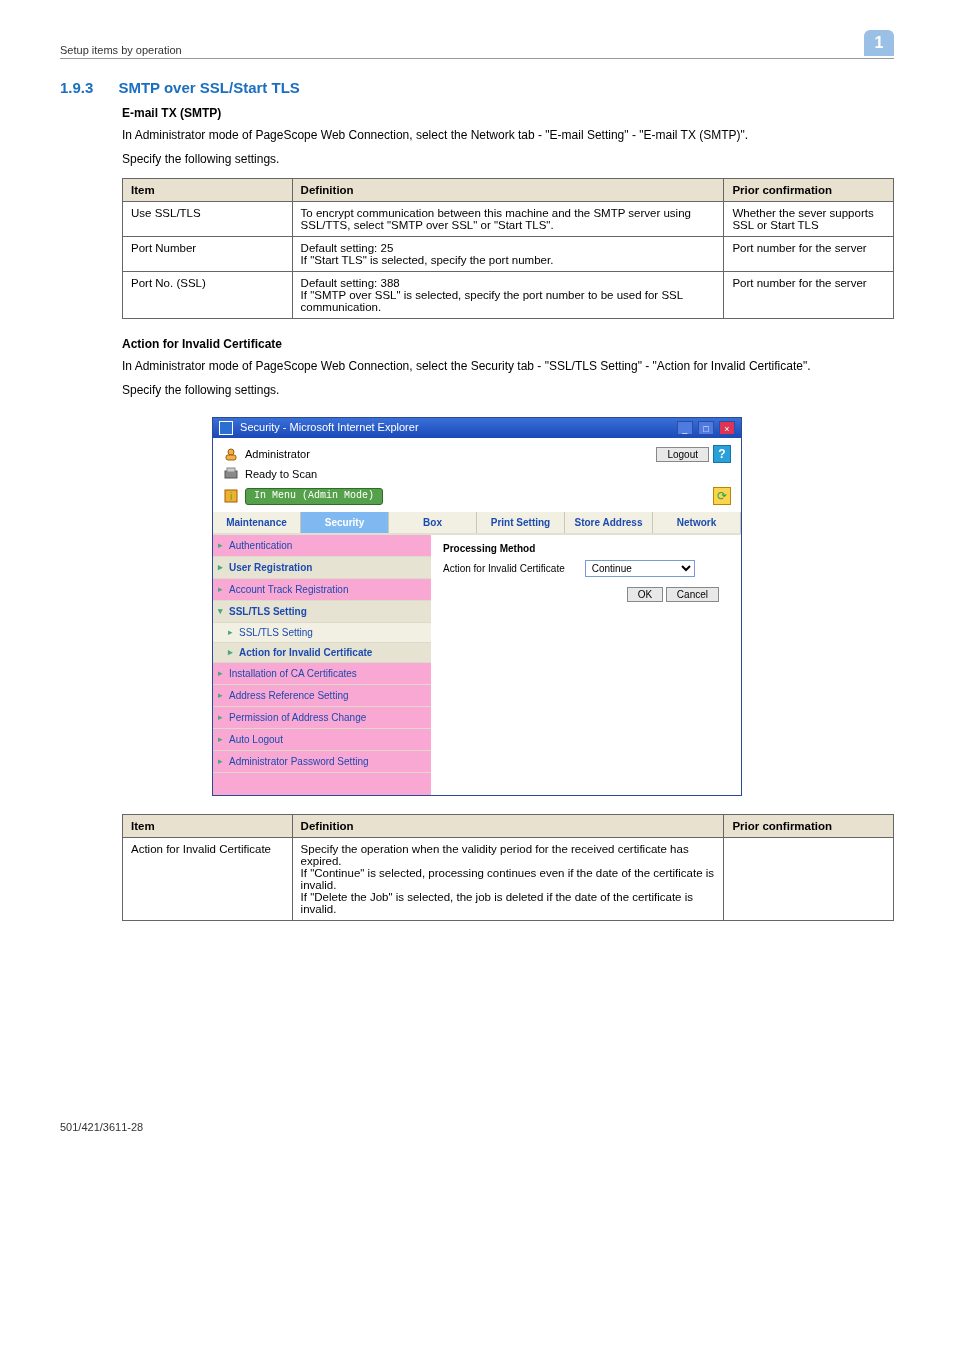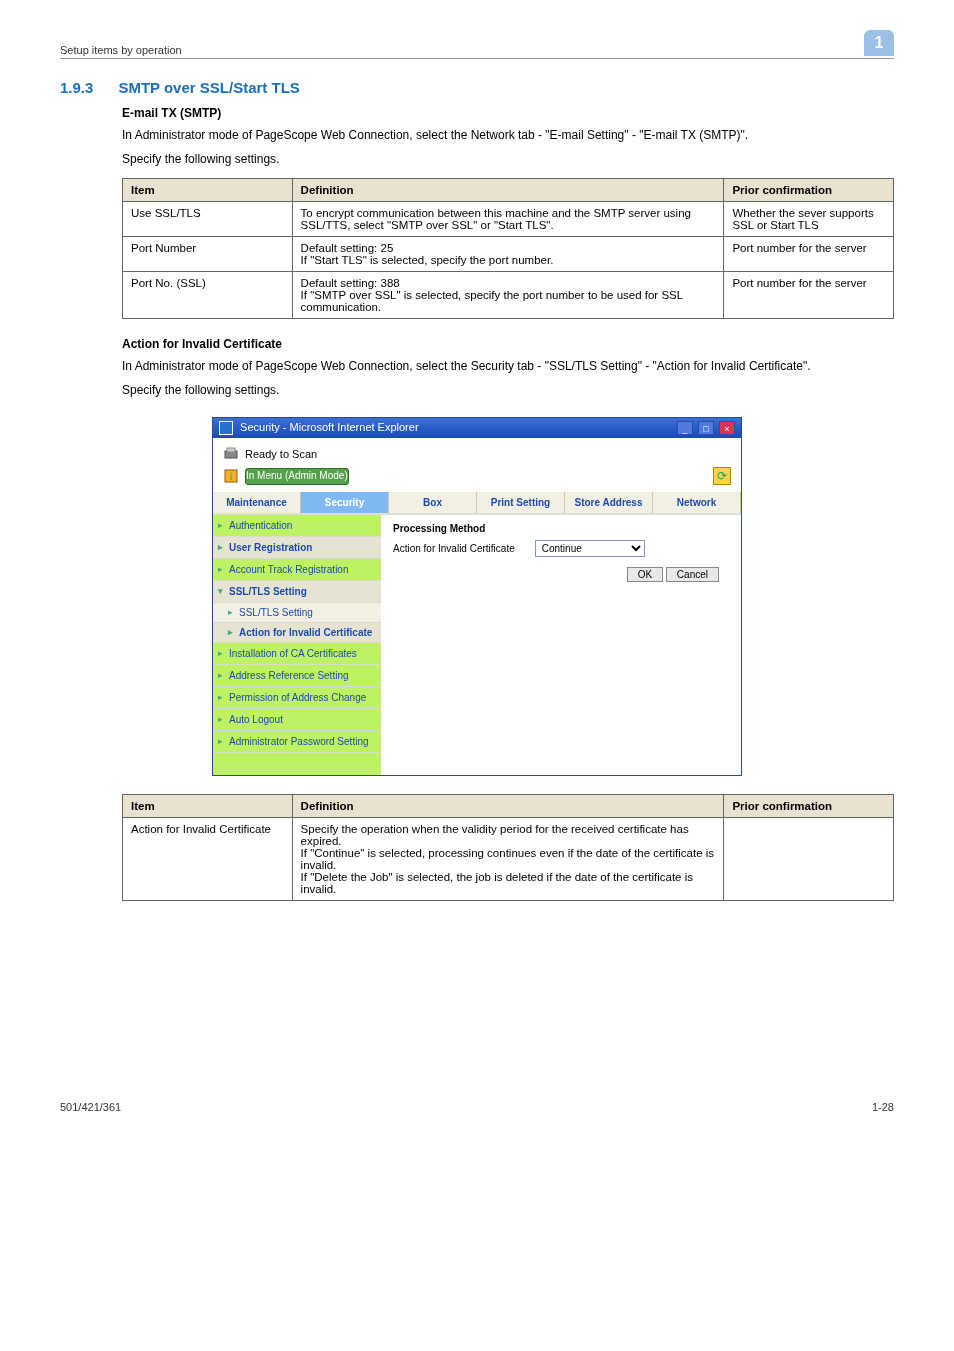--- a/index.html
+++ b/index.html
@@ -109,35 +109,35 @@
   .refresh-btn {
     width:18px; height:18px; background:#ffd24d; border:1px solid #b28a00;
     display:inline-flex; align-items:center; justify-content:center;
     color:#2a5; font-size:12px;
   }
   .tab-menu {
     display:inline-flex; background:#55a04a; border:1px solid #2f6b27;
     border-radius:3px; overflow:hidden; font-size:10px; color:#fff;
     height:17px;
   }
-  .tab-menu .tab-b { padding:1px 0; }
+  .tab-menu .tab-b { padding:1px 8px;font-family:Liberation Mono, monospace; }
   .nav-tabs {
     display:flex; font-size:10px; font-weight:bold;
     border-bottom:2px solid #dfe0d0;
   }
   .nav-tabs .navtab {
     flex:1; text-align:center; padding:5px 4px;
     background:#f2f0e3; border-right:1px solid #cac7b5;
     color:#1b4ab0;
   }
   .nav-tabs .navtab.active {
     background:#80b9f2; color:#fff;
   }
   .app-body { display:flex; min-height:260px; background:#fff; }
-  .sidebar { width:168px; background:#bef264; }
+  .sidebar { width:218px; background:#f9a8d4; }
   .sidebar .side-item {
     padding:5px 8px 5px 16px; font-size:10px; color:#1b4ab0;
     border-bottom:1px solid #dedacb; position:relative;
   }
   .sidebar .side-item::before {
     content:"▸"; position:absolute; left:5px; color:#4a7; font-size:9px;
   }
   .sidebar .side-item.open::before { content:"▾"; }
   .sidebar .side-sub {
     padding:4px 8px 4px 26px; font-size:10px; color:#1b4ab0;
@@ -151,21 +151,21 @@
   .sidebar .side-item.dark { background:#e6e3d2; font-weight:bold; }
   .content { flex:1; padding:8px 12px; font-size:10px; }
   .content .c-head { font-weight:bold; margin-bottom:6px; }
   .content .c-row { display:flex; align-items:center; gap:20px; margin-bottom:10px; }
   .content select {
     font-size:10px; border:1px solid #7a9bd0; background:#fff;
     padding:1px 2px; width:110px;
   }
   .content .btn-row { text-align:right; padding-right:10px; }
   .footer {
-    display: flex; justify-content: space-between;
+    display: flex; 
     font-size: 11px; color: #333; margin-top: 200px;
   }
 </style>
 </head>
 <body>
 
 <div class="top-bar">
   <span class="top-left">Setup items by operation</span>
   <div class="top-right">
     <div class="page-tab">1</div>
@@ -222,20 +222,35 @@
       <span>Security - Microsoft Internet Explorer</span>
     </span>
     <span class="ctrls">
       <span>_</span>
       <span>□</span>
       <span class="close">×</span>
     </span>
   </div>
 
   <div class="app-header">
+    <div class="app-header-row">
+      <div class="hdr-left">
+        <span class="icn">
+          <svg width="16" height="16">
+              <circle cx="8" cy="6" r="3" fill="#f0b050" stroke="#a06000"></circle>
+              <rect x="3" y="9" width="10" height="5" rx="2" fill="#f0b050" stroke="#a06000"></rect>
+            </svg>
+        </span>
+        <span>Administrator</span>
+      </div>
+      <div class="logout-bar">
+        <button class="btn3d">Logout</button>
+        <span class="help-btn">?</span>
+      </div>
+    </div>
     <div class="app-header-row" style="">
       <div class="hdr-left">
         <span class="icn">
           <svg width="16" height="16">
               <rect x="2" y="5" width="12" height="7" fill="#888" stroke="#555"></rect>
               <rect x="4" y="2" width="8" height="4" fill="#ccc" stroke="#888"></rect>
             </svg>
         </span>
         <span>Ready to Scan</span>
       </div>

